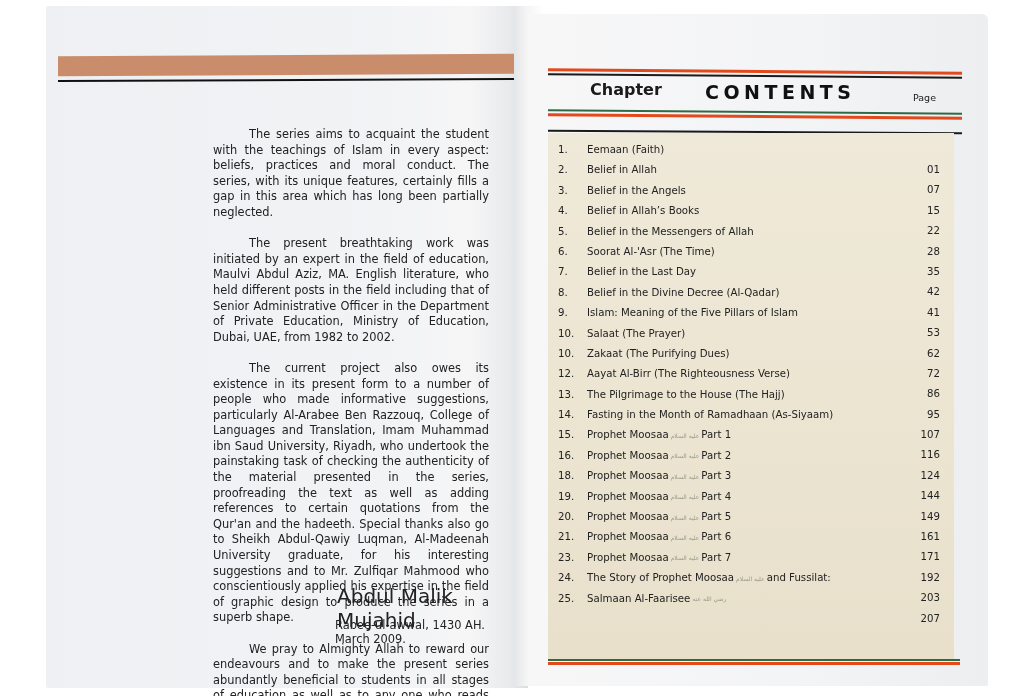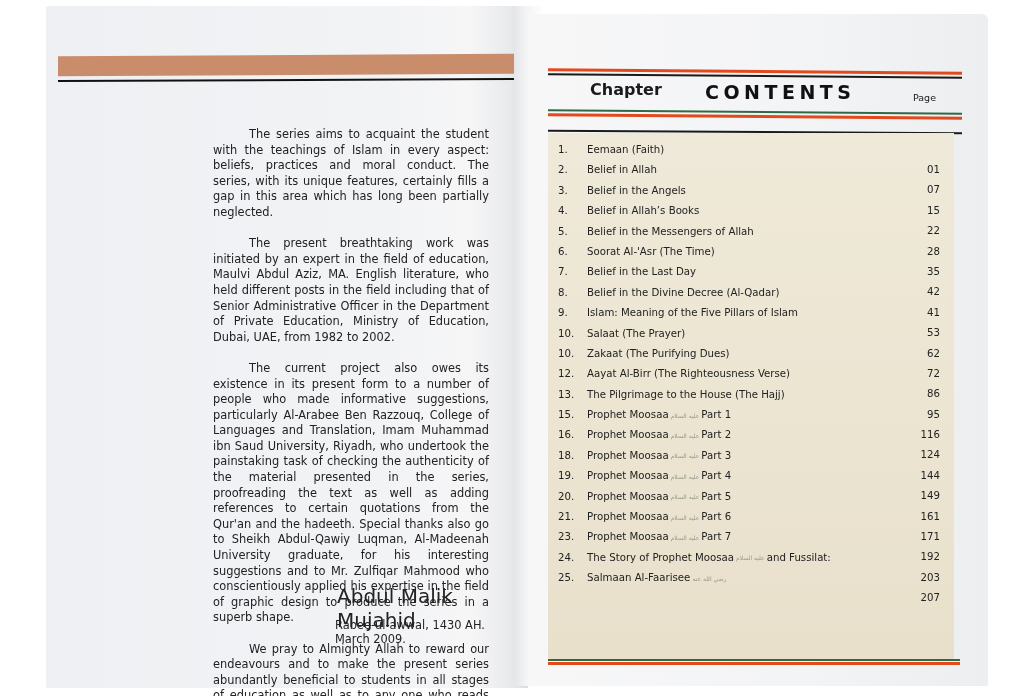--- a/index.html
+++ b/index.html
@@ -199,20 +199,25 @@
             <span class="toc-num">12.</span>
             <span class="toc-title"><span>Aayat Al-Birr (The Righteousness Verse)</span></span>
             <span class="toc-page">86</span>
           </div>
           <div class="toc-row">
             <span class="toc-num">13.</span>
             <span class="toc-title"><span>The Pilgrimage to the House (The Hajj)</span></span>
             <span class="toc-page">95</span>
           </div>
           <div class="toc-row">
+            <span class="toc-num">14.</span>
+            <span class="toc-title"><span>Fasting in the Month of Ramadhaan  (As-Siyaam)</span></span>
+            <span class="toc-page">107</span>
+          </div>
+          <div class="toc-row">
             <span class="toc-num">15.</span>
             <span class="toc-title"><span>Prophet Moosaa</span><span class="honorific">عليه السلام</span><span>Part 1</span></span>
             <span class="toc-page">116</span>
           </div>
           <div class="toc-row">
             <span class="toc-num">16.</span>
             <span class="toc-title"><span>Prophet Moosaa</span><span class="honorific">عليه السلام</span><span>Part 2</span></span>
             <span class="toc-page">124</span>
           </div>
           <div class="toc-row">

